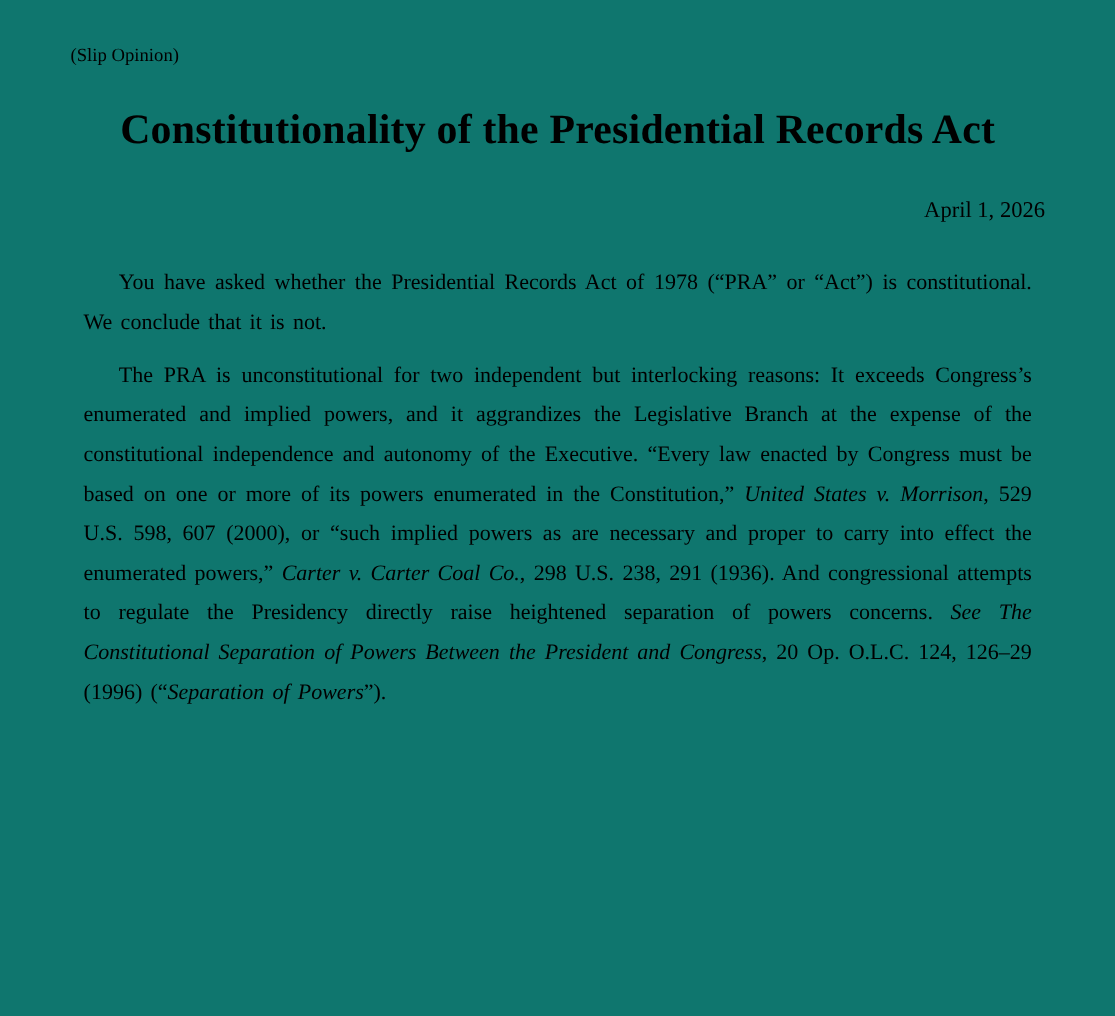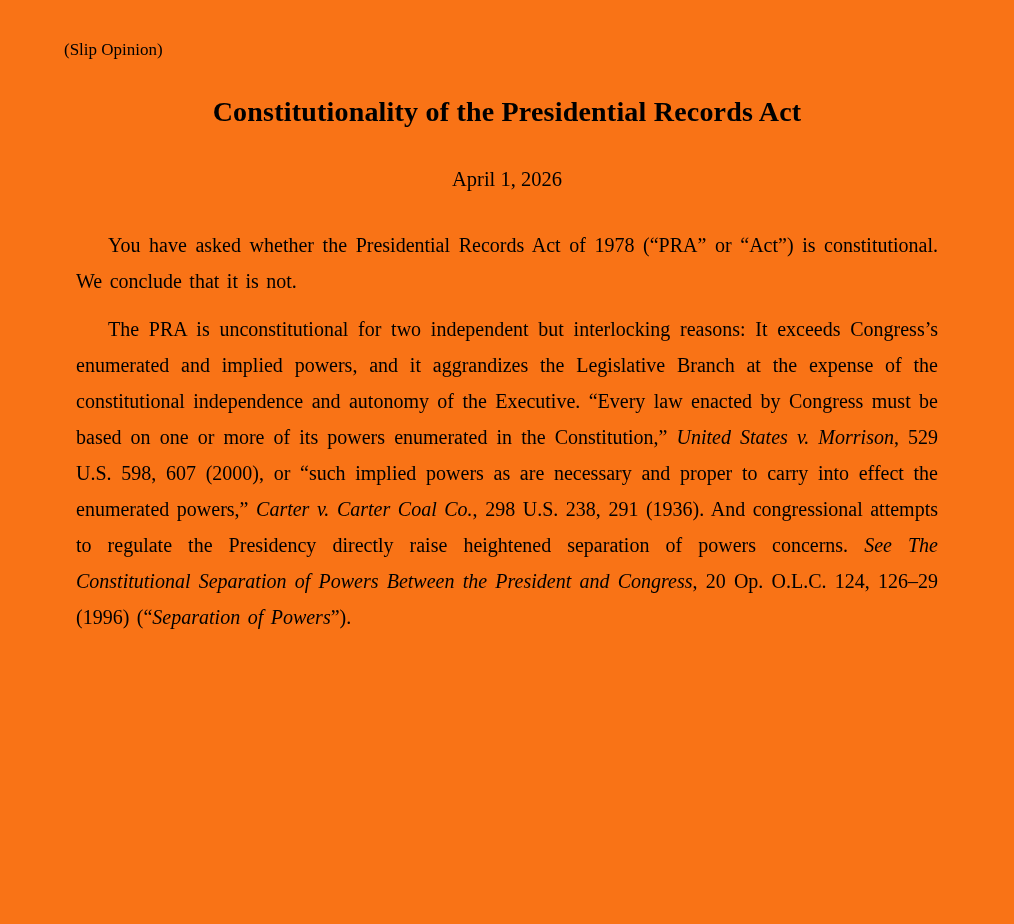--- a/index.html
+++ b/index.html
@@ -5,50 +5,50 @@
   html, body {
     margin: 0;
     padding: 0;
     background: #ffffff;
   }
   .page {
     position: relative;
     width: 1014px;
     height: 924px;
     margin: 0 auto;
-    background: #f97316;
+    background: #0f766e;
     color: #000000;
     font-family: "Liberation Serif", "DejaVu Serif", serif;
     box-sizing: border-box;
     padding: 40px 64px 0 64px;
     overflow: hidden;
   }
   .slip-note {
     font-size: 17px;
     line-height: 1.2;
   }
   .doc-title {
-    font-size: 28px;
+    font-size: 38px;
     font-weight: bold;
     text-align: center;
     margin: 36px 0 0 0;
     letter-spacing: 0.2px;
   }
   .headnote {
     font-size: 19.5px;
     line-height: 31px;
     text-align: justify;
     margin: 38px 0 0 0;
     padding-left: 28px;
     text-indent: -28px;
     word-spacing: 1px;
   }
   .date-line {
     font-size: 20.5px;
-    text-align: center;
+    text-align: right;
     margin-top: 40px;
   }
   .memo-heading {
     font-size: 22px;
     font-variant: small-caps;
     letter-spacing: 0.6px;
     text-align: center;
     margin-top: 40px;
     word-spacing: 2px;
   }

